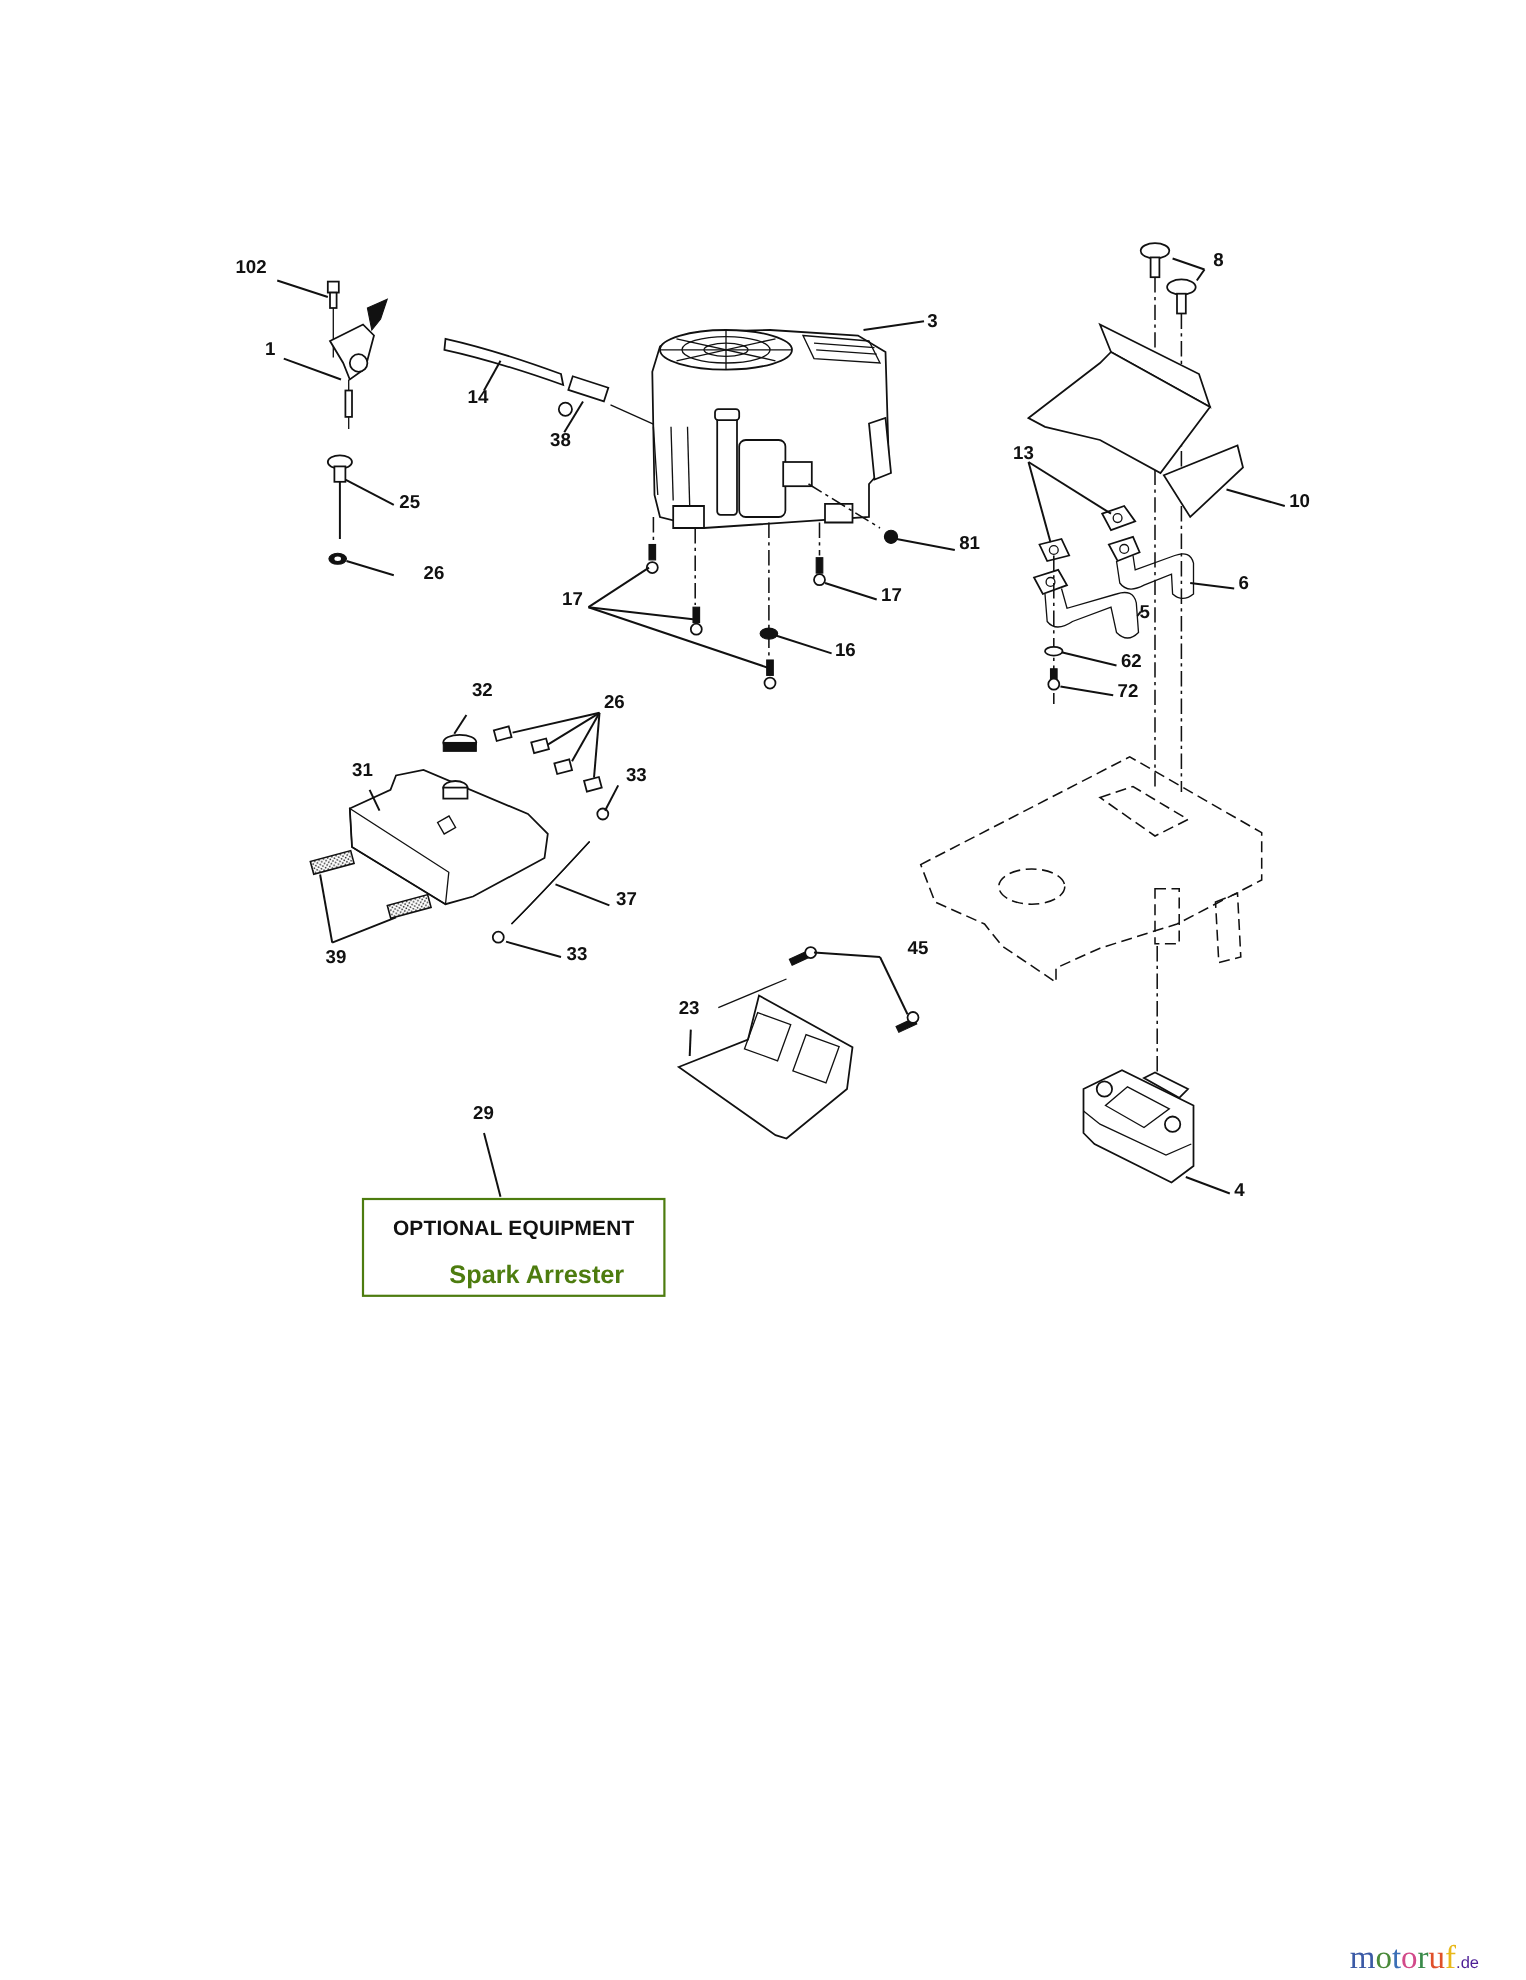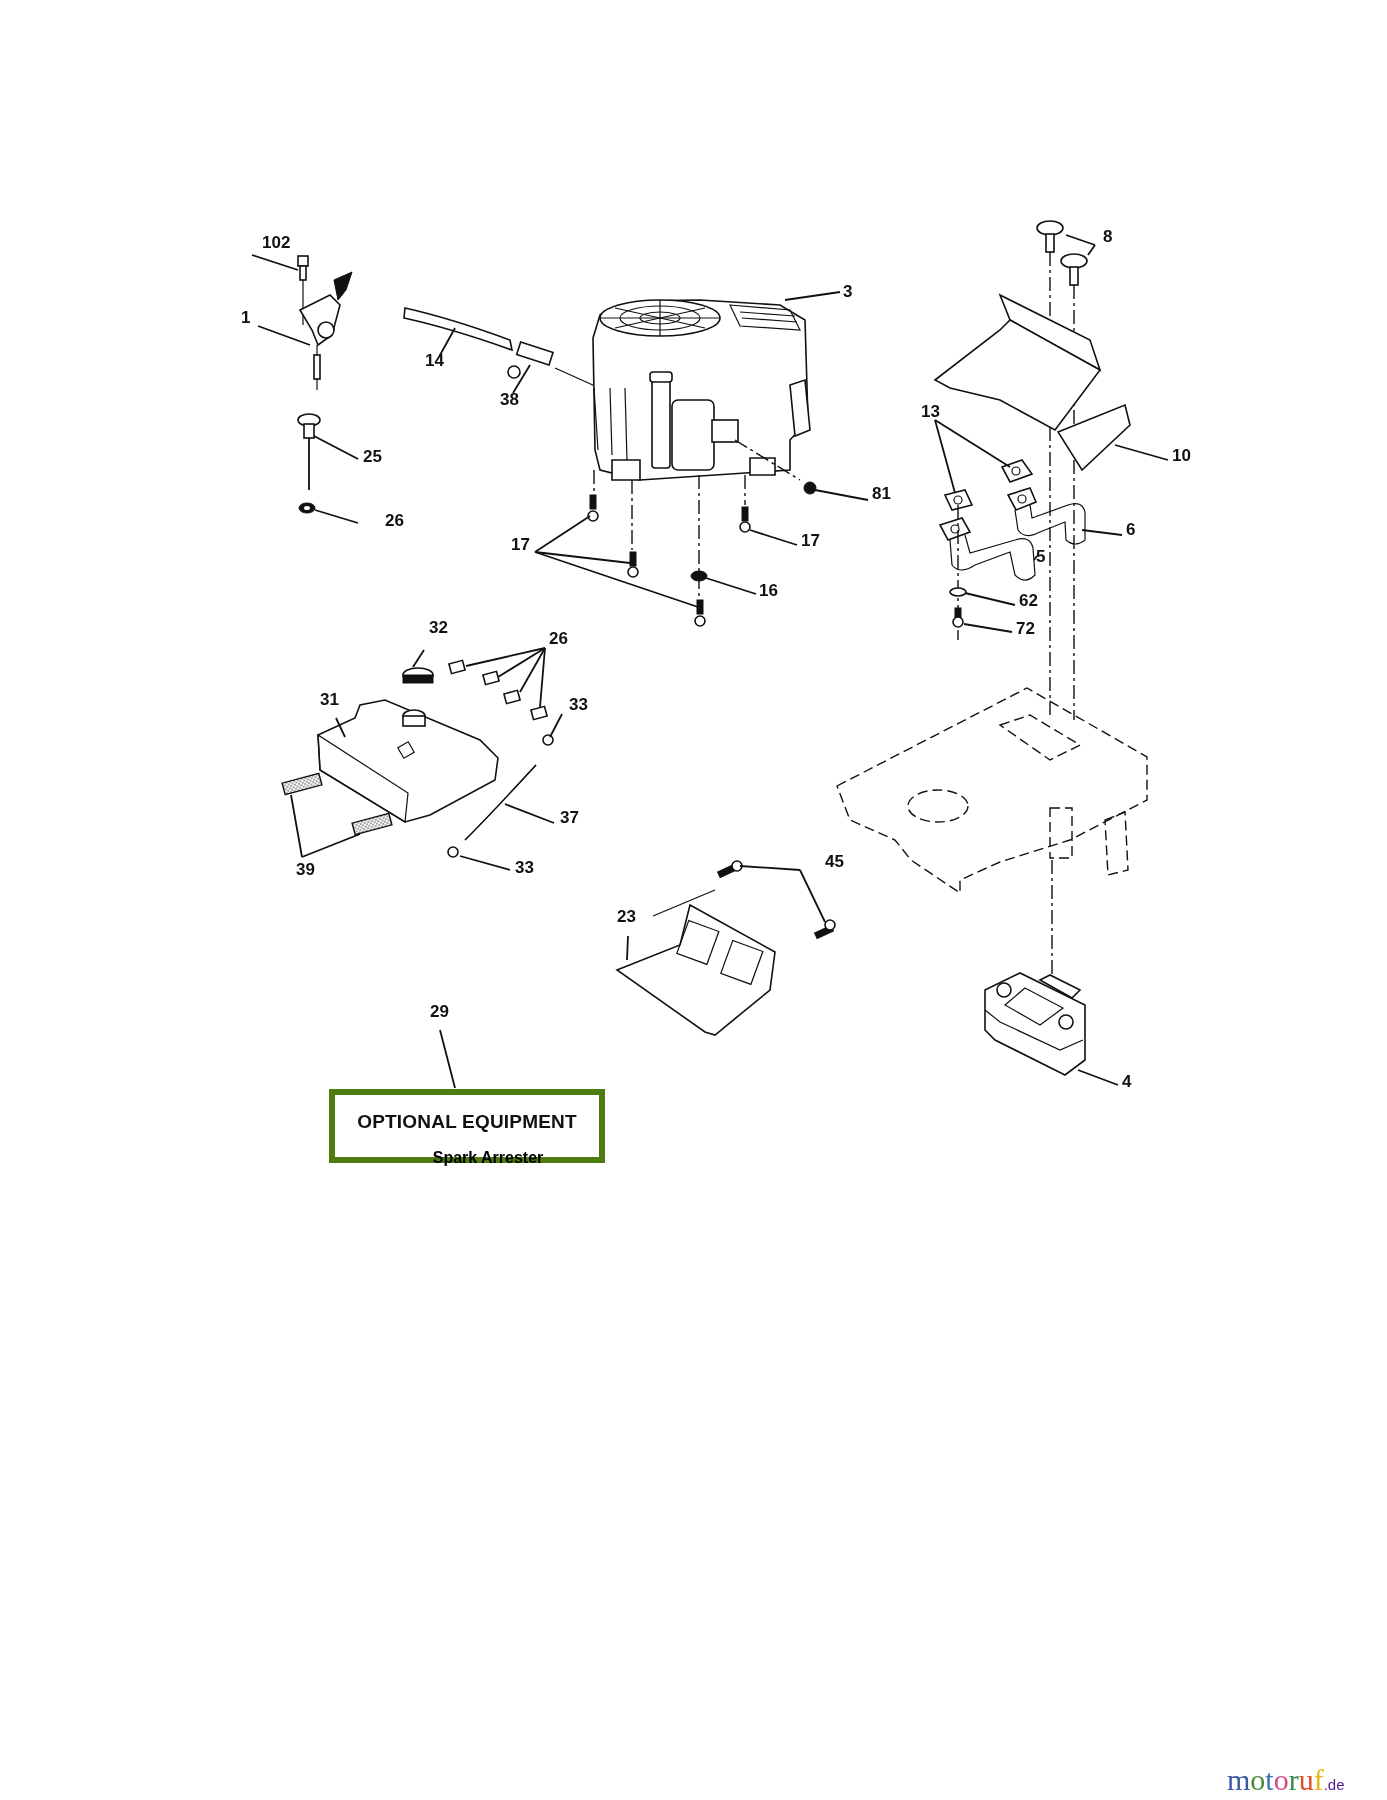--- a/index.html
+++ b/index.html
@@ -1,21 +1,21 @@
 <!DOCTYPE html>
 <html><head>
 <meta charset="utf-8">
 <style>
   html, body { margin:0; padding:0; background:#ffffff; }
   body { width:1387px; height:1800px; position:relative; overflow:hidden; font-family:"Liberation Sans", sans-serif; }
   #canvas { position:absolute; left:0; top:0; width:1387px; height:1800px; }
   .callout { position:absolute; font-family:"Liberation Sans", sans-serif; font-weight:bold; font-size:17px; color:#111; line-height:1; white-space:nowrap; }
-  .opt-box { position:absolute; left:329px; top:1089px; width:276px; height:74px; border:6px solid #4d7c0f; box-sizing:border-box; background:#fff; text-align:center; }
+  .opt-box { position:absolute; left:329px; top:1089px; width:276px; height:90px; border:2px solid #4d7c0f; box-sizing:border-box; background:#fff; text-align:center; }
   .opt-title { font-weight:bold; font-size:19px; margin-top:16px; letter-spacing:0.2px; color:#111; }
-  .opt-sub { font-weight:bold; font-size:16px; margin-top:16px; color:#000000;padding-left:42px; }
+  .opt-sub { font-weight:bold; font-size:23px; margin-top:16px; color:#4d7c0f;padding-left:42px; }
   .watermark { position:absolute; left:1227px; top:1765px; font-family:"Liberation Serif", serif; font-size:30px; line-height:1; white-space:nowrap; }
   .watermark .de { font-size:15px; color:#4c1d95; font-family:"Liberation Sans", sans-serif; }
   svg .part { fill:#fff; stroke:#111; stroke-width:1.6; }
   svg .thin { fill:none; stroke:#111; stroke-width:1.2; }
   svg .lead { fill:none; stroke:#111; stroke-width:1.8; }
   svg .dash { fill:none; stroke:#111; stroke-width:1.4; stroke-dasharray:10 5; }
   svg .dashdot { fill:none; stroke:#111; stroke-width:1.4; stroke-dasharray:14 4 3 4; }
   svg .solid { fill:#111; stroke:#111; }
   svg .hatch { fill:url(#hatch); stroke:#111; stroke-width:1.4; }
 </style>
@@ -216,21 +216,21 @@
     <circle class="part" cx="1004" cy="990" r="7"></circle>
     <circle class="part" cx="1066" cy="1022" r="7"></circle>
     <path class="part" d="M1040 980 L1050 975 L1080 990 L1072 998 Z"></path>
     <line class="lead" x1="1078" y1="1070" x2="1118" y2="1085"></line>
   </g>
 
   <line class="lead" x1="440" y1="1030" x2="455" y2="1088"></line>
 </svg>
 
 <div id="callouts">
-    <div class="callout" style="left: 214px; top: 234px; margin-left: 48px;">102</div>
+    <div class="callout" style="left: 214px; top: 234px;">102</div>
     <div class="callout" style="left: 241px; top: 309px;">1</div>
     <div class="callout" style="left: 425px; top: 352px;">14</div>
     <div class="callout" style="left: 500px; top: 391px;">38</div>
     <div class="callout" style="left: 843px; top: 283px;">3</div>
     <div class="callout" style="left: 363px; top: 448px;">25</div>
     <div class="callout" style="left: 365px; top: 512px; margin-left: 20px;">26</div>
     <div class="callout" style="left: 872px; top: 485px;">81</div>
     <div class="callout" style="left: 511px; top: 536px;">17</div>
     <div class="callout" style="left: 801px; top: 532px;">17</div>
     <div class="callout" style="left: 759px; top: 582px;">16</div>

